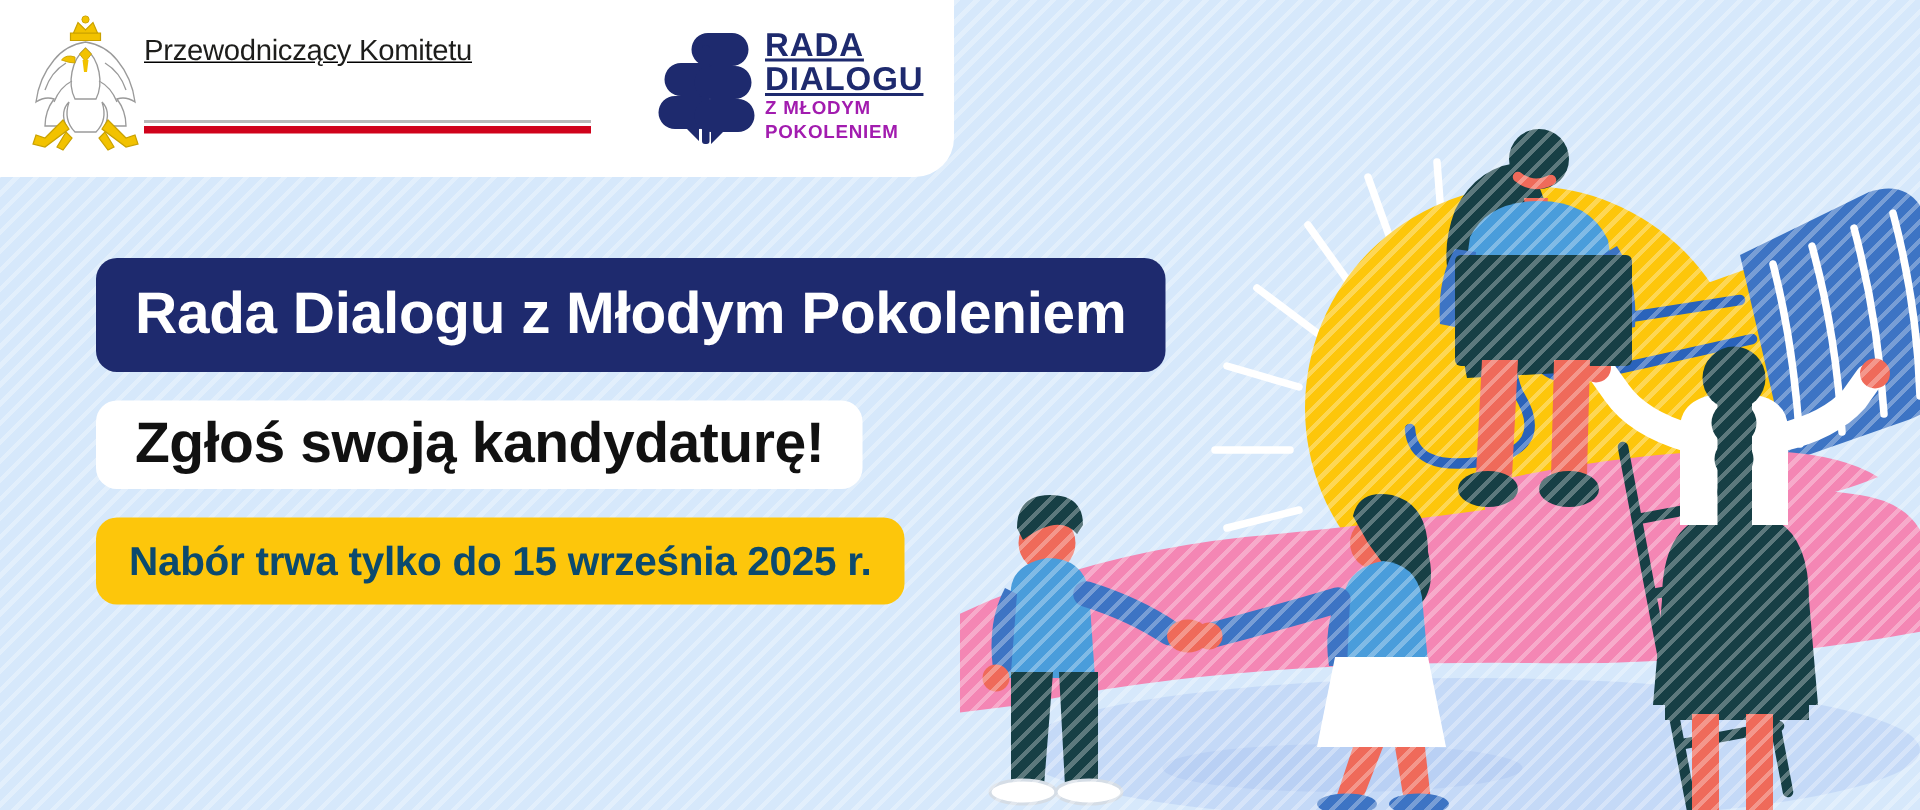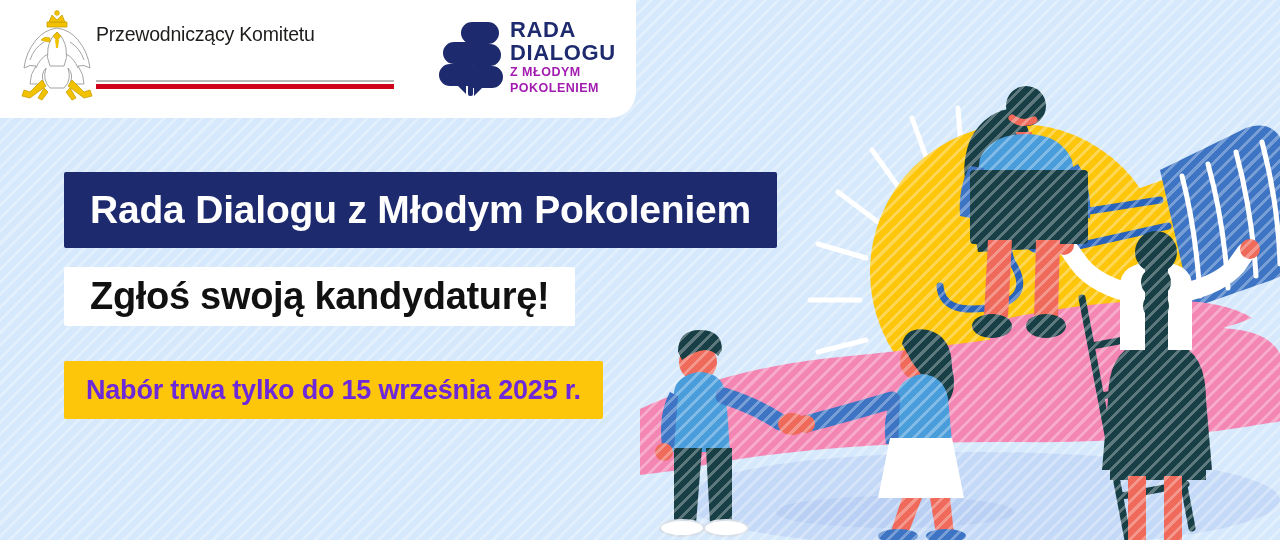--- a/index.html
+++ b/index.html
@@ -21,58 +21,58 @@
       rgba(255,255,255,0.0) 9px);
     pointer-events:none; z-index:6;
   }
   
   #header-panel {
     position:absolute; left:0; top:0; width:636px; height:118px;
     background:#ffffff; border-bottom-right-radius:26px; z-index:20;
     display:flex; align-items:center;
   }
   #emblem { position:absolute; left:14px; top:8px; width:86px; height:100px; }
-  #ministry-block { position:absolute; left:96px; top:22px; width:300px; }
+  #ministry-block { position:absolute; left:96px; top:22px; width:300px;text-decoration:underline; }
   .ministry-line {
     font-size:19.5px; color:#1d1d1b; line-height:25px;
     letter-spacing:-0.2px; white-space:nowrap;
   }
   #flag-rule { position:absolute; left:96px; top:80px; width:298px; }
   #flag-rule .gray { height:2px; background:#b9b9b9; }
   #flag-rule .red  { height:5px; background:#d0021b; margin-top:2px; }
   #rdmp-logo { position:absolute; left:428px; top:14px; width:190px; height:92px; }
   #rdmp-mark { position:absolute; left:0; top:4px; width:84px; height:84px; }
   #rdmp-text { position:absolute; left:82px; top:4px; }
   .rdmp-big {
     font-size:22px; font-weight:bold; color:#1e2a6e;
-    letter-spacing:0.6px; line-height:23px;
+    letter-spacing:0.6px; line-height:23px;text-decoration:underline;
   }
   .rdmp-small {
     font-size:12.5px; font-weight:bold; color:#a21caf;
     letter-spacing:0.5px; line-height:16px;
   }
   
   #text-stack { position:absolute; left:64px; top:172px; z-index:25; }
   .text-box {
-    border-radius:2px; display:flex; align-items:center;
+    border-radius:14px; display:flex; align-items:center;
     white-space:nowrap; width:max-content;
   }
   #box-title {
     background:#1e2a6e; color:#ffffff;
     height:76px; padding:0 26px;
     font-size:39px; font-weight:bold; letter-spacing:-0.2px;
   }
   #box-cta {
     background:#ffffff; color:#111111;
     height:59px; padding:0 26px; margin-top:19px;
     font-size:38px; font-weight:bold; letter-spacing:-0.3px;
   }
   #box-deadline {
-    background:#fdc60b; color:#6d28d9;
-    height:58px; padding:0 22px; margin-top:35px;
+    background:#fdc60b; color:#0c4a6e;
+    height:58px; padding:0 22px; margin-top:19px;
     font-size:27px; font-weight:bold; letter-spacing:-0.2px;
   }
   #illustration { position:absolute; left:640px; top:0; width:640px; height:540px; z-index:5; }
 </style>
 </head>
 <body>
 
 <div id="banner">
 
   <div id="illustration">

